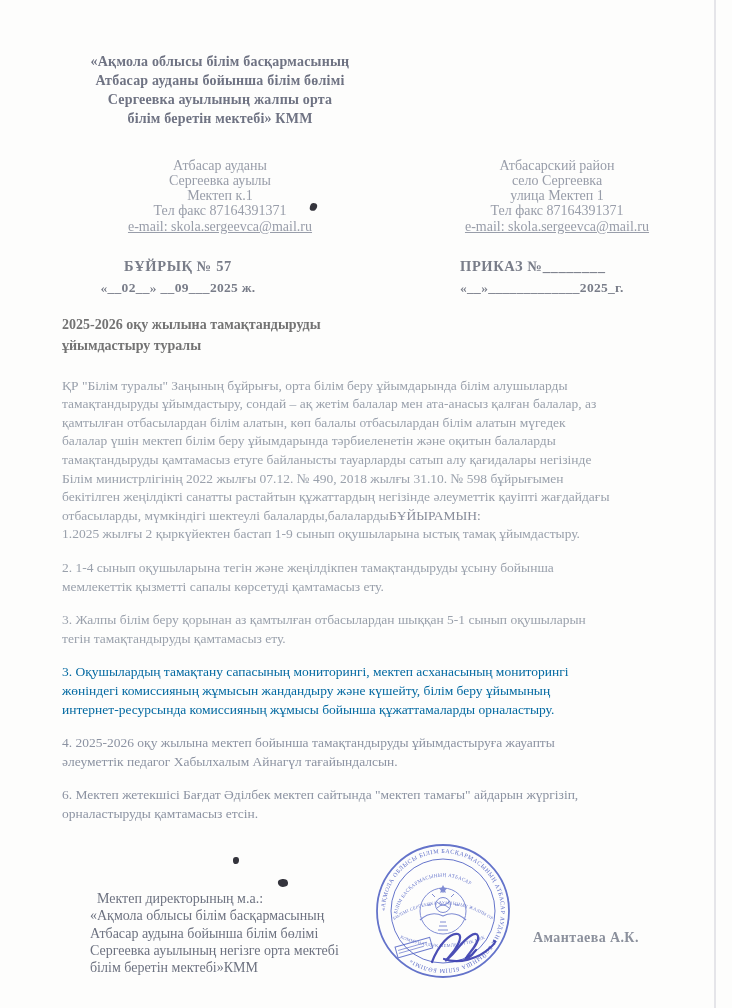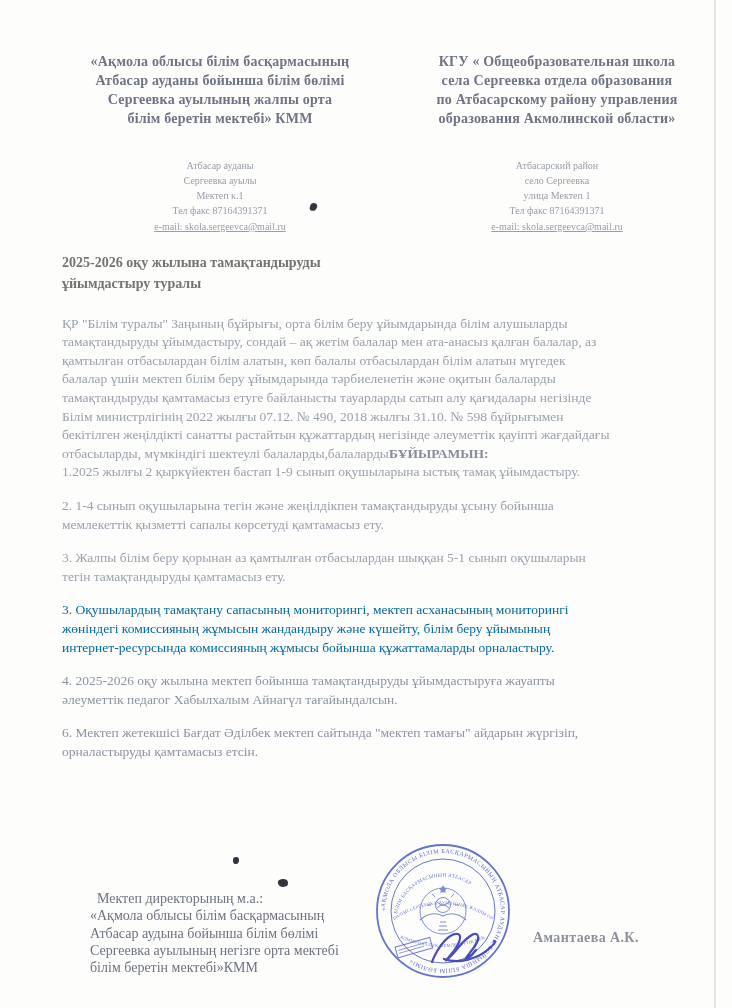--- a/index.html
+++ b/index.html
@@ -6,39 +6,39 @@
   .page{
     position:relative;width:732px;height:1008px;background:#fdfdfc;overflow:hidden;
     font-family:"Liberation Serif","DejaVu Serif",serif;
   }
   .header-row{display:flex;padding-top:52px;}
   .org-header{font-weight:bold;font-size:14px;line-height:19px;text-align:center;
     color:#6f7383;white-space:pre-line;letter-spacing:.2px;}
   .org-header.left{width:340px;margin-left:50px;}
   .org-header.right{width:322px;margin-left:6px;}
   .addr-row{display:flex;margin-top:15px;}
-  .addr{font-size:10px;line-height:15px;text-align:center;color:#989da9;white-space:pre-line;}
+  .addr{font-size:14px;line-height:15px;text-align:center;color:#989da9;white-space:pre-line;}
   .addr.left{width:340px;margin-left:50px;}
   .addr.right{width:322px;margin-left:6px;}
   .email{display:inline-block;text-decoration:underline;margin-top:1px;}
   .order-row{display:flex;margin-top:24px;font-weight:bold;color:#797d89;}
   .order-left{margin-left:58px;width:240px;text-align:center;}
   .order-right{margin-left:162px;width:245px;text-align:left;}
   .order-title{font-size:14.5px;letter-spacing:.6px;}
   .order-date{font-size:13.5px;margin-top:5px;letter-spacing:.3px;}
   .subject{margin:18px 0 0 62px;font-weight:bold;font-size:14px;line-height:21px;
     color:#737373;white-space:pre-line;}
   .bodytext{margin-left:62px;width:670px;font-size:13.5px;line-height:18.6px;
     white-space:pre-line;}
   .p{margin-top:15px;}
   .shade-a{color:#9aa1ac;}
   .shade-b{color:#0369a1;}
   .shade-c{color:#8c93a2;}
   .p-first{margin-top:2px;}
-  .resolution{font-weight:bold;color:#878c9a;}
+  .resolution{font-weight:normal;color:#878c9a;}
   .sig-block{position:absolute;left:90px;top:890px;font-weight:normal;font-size:14px;
     line-height:17.3px;color:#6d7280;white-space:pre-line;text-indent:7px;}
   .sig-name{position:absolute;left:533px;top:930px;font-weight:bold;font-size:14px;
     color:#8b909c;letter-spacing:.4px;}
   .stamp{position:absolute;left:374px;top:842px;width:138px;height:138px;}
   .edge-line{position:absolute;left:714px;top:0;width:2px;height:1008px;
     background:#d9d9df;opacity:.65;}
   .blob{position:absolute;background:#34343c;}
   .blob1{left:310px;top:203px;width:7px;height:8px;border-radius:55% 45% 60% 40%;transform:rotate(15deg);}
   .blob2{left:233px;top:857px;width:6px;height:7px;border-radius:50% 45% 55% 50%;}
@@ -47,43 +47,49 @@
 </head>
 <body>
 
 <div class="page">
 
   <div class="header-row">
     <div class="org-header left">«Ақмола облысы білім басқармасының
 Атбасар ауданы бойынша  білім бөлімі
 Сергеевка ауылының жалпы орта
 білім беретін мектебі» КММ</div>
-    <div class="org-header right">КГУ « Общеобразовательная школа
-села Сергеевка отдела образования
-по  Атбасарскому району управления
-образования Акмолинской области»</div>
   </div>
 
   <div class="addr-row">
     <div class="addr left">
       <span>Атбасар ауданы
 Сергеевка ауылы
 Мектеп к.1
 Тел факс 87164391371</span>
       <span class="email">e-mail: skola.sergeevca@mail.ru</span>
     </div>
     <div class="addr right">
       <span>Атбасарский район
 село Сергеевка
 улица Мектеп 1
 Тел факс 87164391371</span>
       <span class="email">e-mail: skola.sergeevca@mail.ru</span>
     </div>
   </div>
 
+  <div class="order-row">
+    <div class="order-left">
+      <div class="order-title">БҰЙРЫҚ № 57</div>
+      <div class="order-date">«__02__» __09___2025 ж.</div>
+    </div>
+    <div class="order-right">
+      <div class="order-title">ПРИКАЗ №________</div>
+      <div class="order-date">«__»_____________2025_г.</div>
+    </div>
+  </div>
 
   <div class="subject">2025-2026 оқу жылына тамақтандыруды
 ұйымдастыру туралы</div>
 
   <div class="bodytext p-first shade-a">
     <span>ҚР "Білім туралы" Заңының бұйрығы, орта білім беру ұйымдарында білім алушыларды
 тамақтандыруды ұйымдастыру, сондай – ақ жетім балалар мен ата-анасыз қалған балалар, аз
 қамтылған отбасылардан білім алатын, көп балалы отбасылардан білім алатын мүгедек
 балалар үшін мектеп білім беру ұйымдарында тәрбиеленетін және оқитын балаларды
 тамақтандыруды қамтамасыз етуге байланысты тауарларды сатып алу  қағидалары негізінде

